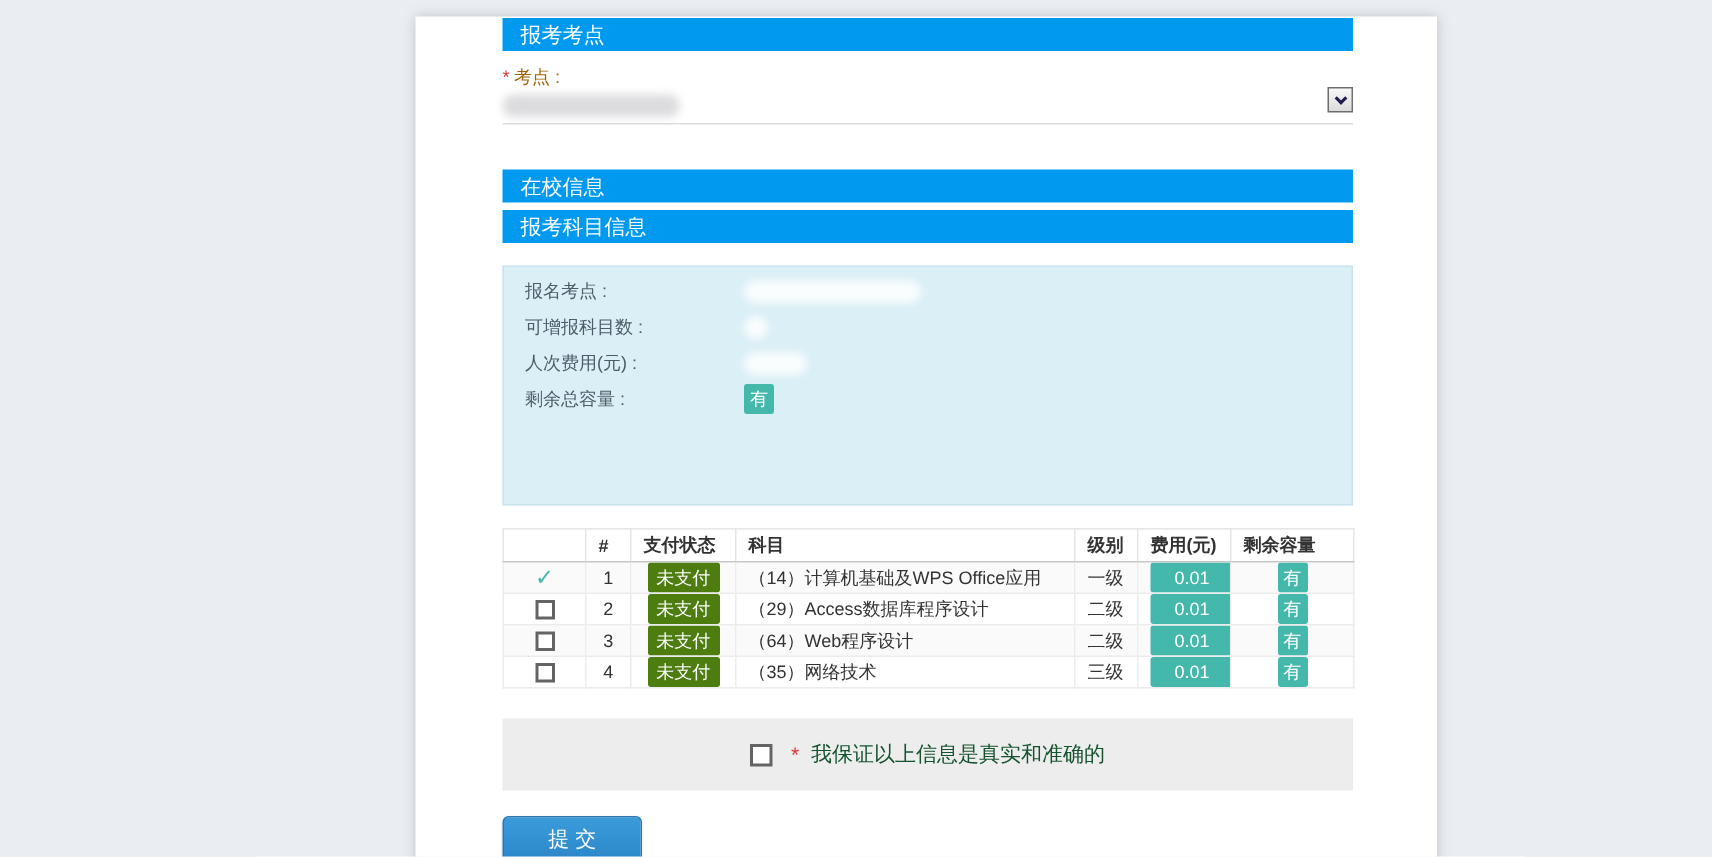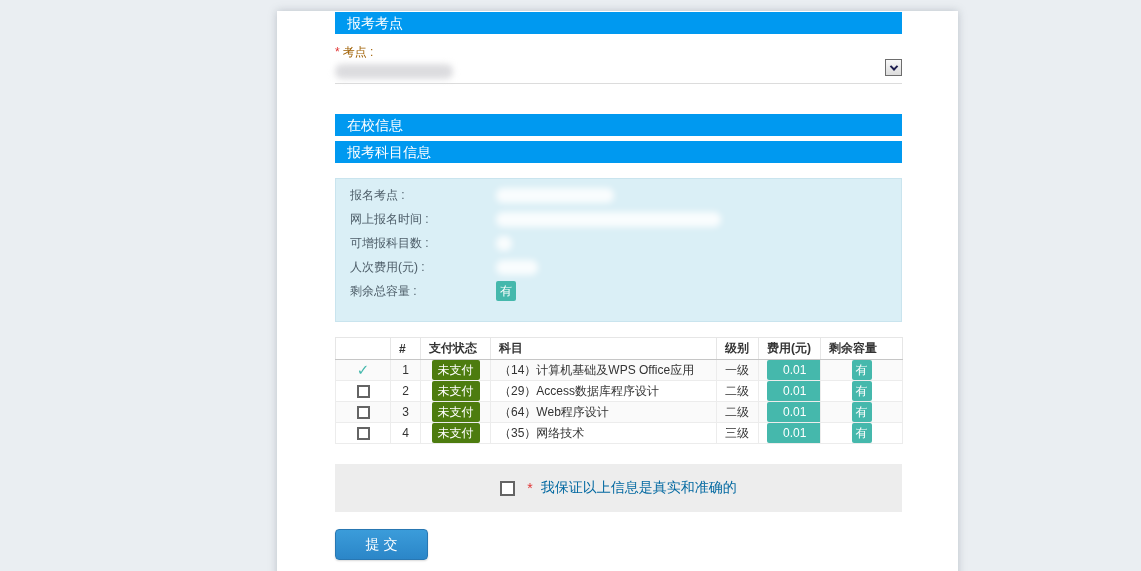--- a/index.html
+++ b/index.html
@@ -55,21 +55,21 @@
     border-bottom:2px solid #1d1d4e;
     transform:rotate(45deg) translate(-1px,-1px);
   }
 
   .bars-gap { height:30px; }
 
   .info-panel {
     margin-top:15px;
     background:#daeff6;
     border:1px solid #c9e4ee;
-    height:144px;
+    height:160px;
     padding:4px 14px 0 14px;
   }
   .info-row { display:flex; align-items:center; height:24px; }
   .info-label { width:146px; font-size:12px; color:#4d5d68; }
   .info-redact {
     display:inline-block; height:15px;
     background:rgba(255,255,255,.85);
     border-radius:7px; filter:blur(3px);
   }
   .badge-teal {
@@ -113,21 +113,21 @@
     vertical-align:middle; cursor:pointer;
   }
 
   .confirm-bar {
     margin-top:20px; height:48px;
     background:#ededed;
     display:flex; align-items:center; justify-content:center;
   }
   .cbx-lg { width:15px; height:15px; margin-right:12px; }
   .confirm-req { color:#e03434; font-size:14px; margin-right:8px; }
-  .confirm-text { font-size:14px; color:#0369a1; }
+  .confirm-text { font-size:14px; color:#14532d; }
 
   .btn-row {
     margin-top:17px;
     display:flex; justify-content:center; gap:156px;flex-direction:column;
   }
   .btn {
     width:93px; height:31px;
     background:linear-gradient(#3b9cda,#2b86c8);
     border:1px solid #2877b2; border-radius:4px;
     color:#fff; font-size:14px;
@@ -162,24 +162,20 @@
       <span>在校信息</span>
     </div>
     <div class="section-bar">
       <span>报考科目信息</span>
     </div>
 
     <div class="info-panel" id="info-panel">
         <div class="info-row">
           <span class="info-label">报名考点 :</span>
           <span class="info-redact" style="width: 118px;"></span>
-        </div>
-        <div class="info-row">
-          <span class="info-label">网上报名时间 :</span>
-          <span class="info-redact" style="width: 225px;"></span>
         </div>
         <div class="info-row">
           <span class="info-label">可增报科目数 :</span>
           <span class="info-redact" style="width: 16px;"></span>
         </div>
         <div class="info-row">
           <span class="info-label">人次费用(元) :</span>
           <span class="info-redact" style="width: 42px;"></span>
         </div>
         <div class="info-row">

